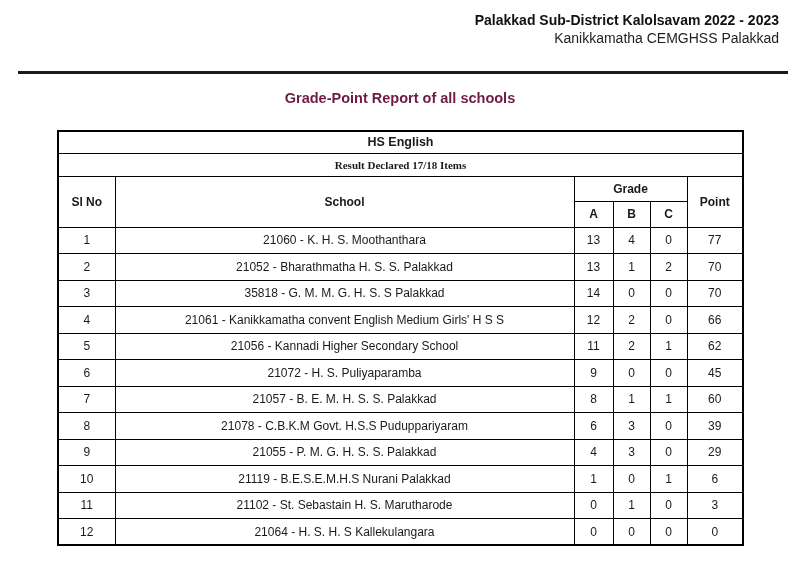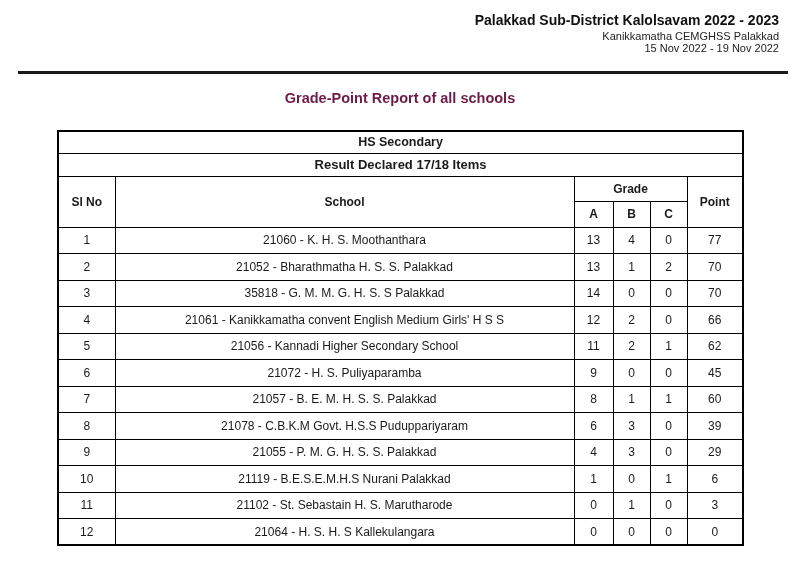--- a/index.html
+++ b/index.html
@@ -19,21 +19,21 @@
     line-height: 1.18;
   }
   .page-header .event-title {
     font-size: 14px;
     font-weight: bold;
     color: #111111;
     margin-bottom: 1px;
   }
   .page-header .venue,
   .page-header .dates {
-    font-size: 11px;
+    font-size: 14px;
     color: #222222;
   }
 
   .header-rule {
     position: absolute;
     top: 71px; left: 18px;
     width: 770px; height: 0;
     border-top: 3px solid #1a1a1a;
   }
 
@@ -58,57 +58,56 @@
     text-align: center;
     vertical-align: middle;
     padding: 2px 4px;
     color: #1a1a1a;
     overflow: hidden;
     white-space: nowrap;
   }
   table.report { border: 2px solid #000000; }
 
   tr.category-row th { height: 22px; font-size: 12.5px; }
-  tr.status-row th   { height: 23px; font-size: 13px; }
+  tr.status-row th   { height: 23px; font-size: 11px; font-family: Liberation Serif, serif; }
   tr.grade-row th    { height: 25px; margin-left: 32px; }
   tr.abc-row th      { height: 26px; }
   tr.data-row td     { height: 26.5px; font-weight: normal; }
 
   th.col-school-header, td.cell-school {
     text-align: left;
     padding-left: 9px;
   }
 </style>
 </head>
 <body>
 
 <div class="page">
 
   <div class="page-header">
     <div class="event-title">Palakkad Sub-District Kalolsavam 2022 - 2023</div>
     <div class="venue">Kanikkamatha CEMGHSS Palakkad</div>
-    <div class="dates">15 Nov 2022 - 19 Nov 2022</div>
   </div>
 
   <div class="header-rule"></div>
 
   <div class="report-title" id="report-title" style="color: rgb(110, 27, 71);">Grade-Point Report of all schools</div>
 
   <table class="report">
     <colgroup>
       <col style="width:57px">
       <col style="width:459px">
       <col style="width:39px">
       <col style="width:37px">
       <col style="width:37px">
       <col style="width:56px">
     </colgroup>
     <tbody>
       <tr class="category-row">
-        <th colspan="6">HS Secondary</th>
+        <th colspan="6">HS English</th>
       </tr>
       <tr class="status-row">
         <th colspan="6">Result Declared 17/18 Items</th>
       </tr>
       <tr class="grade-row">
         <th rowspan="2">Sl No</th>
         <th rowspan="2" class="col-school-header">School</th>
         <th colspan="3">Grade</th>
         <th rowspan="2">Point</th>
       </tr>

